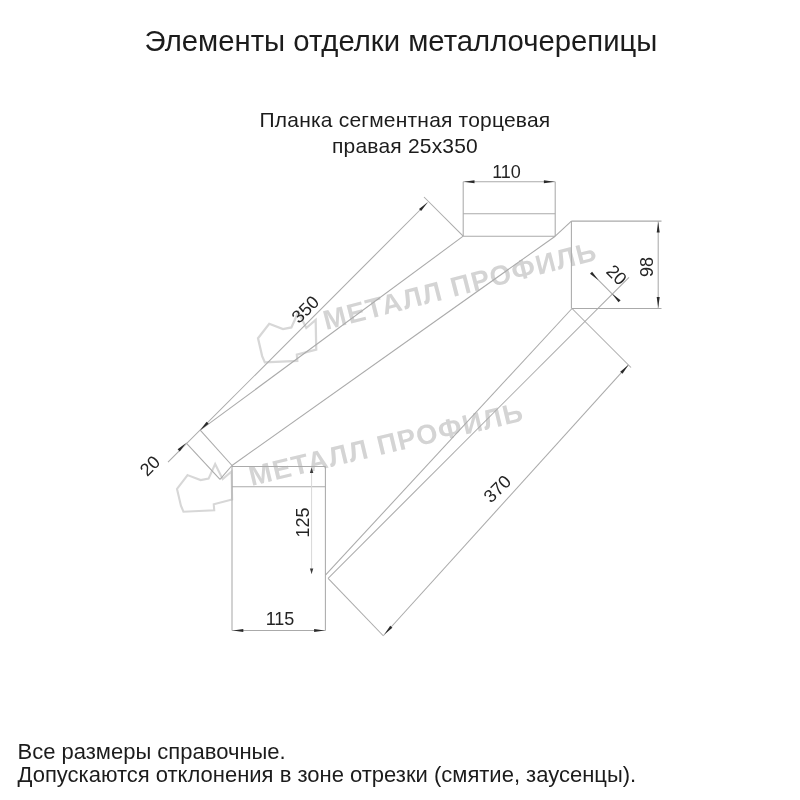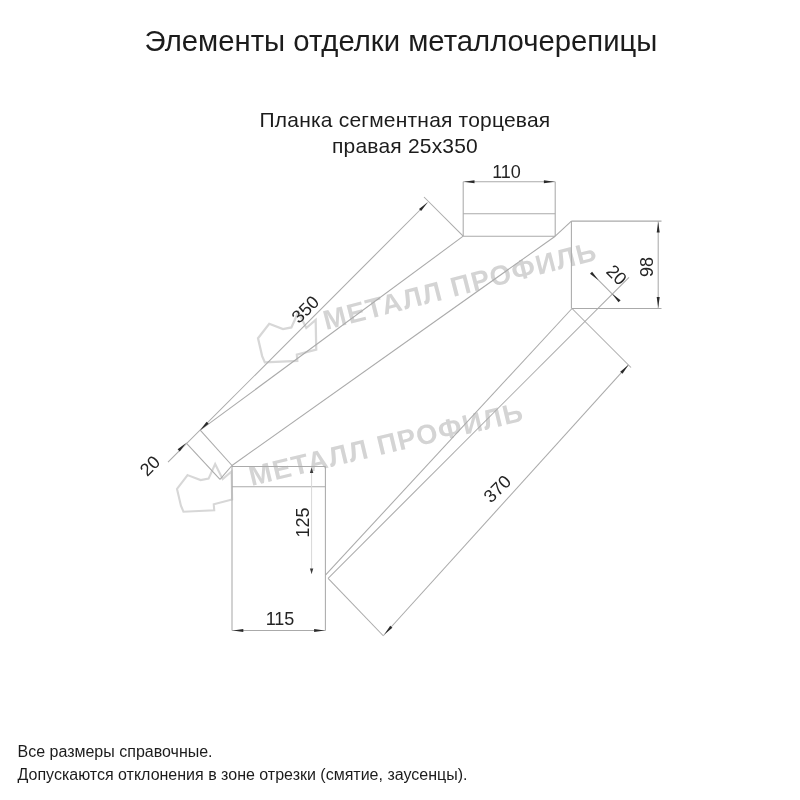--- a/index.html
+++ b/index.html
@@ -1,19 +1,19 @@
 <!DOCTYPE html>
 <html><head>
 <meta charset="utf-8">
 <style>
 html,body{margin:0;padding:0;background:#ffffff;width:800px;height:800px;overflow:hidden;}
 .t{font-family:"Liberation Sans",sans-serif;color:#1c1c1c;}
 #title{position:absolute;top:24px;left:0;width:802px;text-align:center;font-size:29.3px;letter-spacing:0px;}
 #sub{position:absolute;top:107px;left:0;width:810px;text-align:center;font-size:21px;letter-spacing:0.2px;line-height:25.6px;}
-#foot{position:absolute;top:741px;left:17.5px;font-size:16px;line-height:22.5px;}
+#foot{position:absolute;top:741px;left:17.5px;font-size:22px;line-height:22.5px;}
 </style>
 </head>
 <body>
 
 <div id="title" class="t">Элементы отделки металлочерепицы</div>
 
 <div id="sub" class="t">Планка сегментная торцевая<br>правая 25х350</div>
 
 <svg width="800" height="800" viewBox="0 0 800 800" style="position:absolute;top:0;left:0">
 

